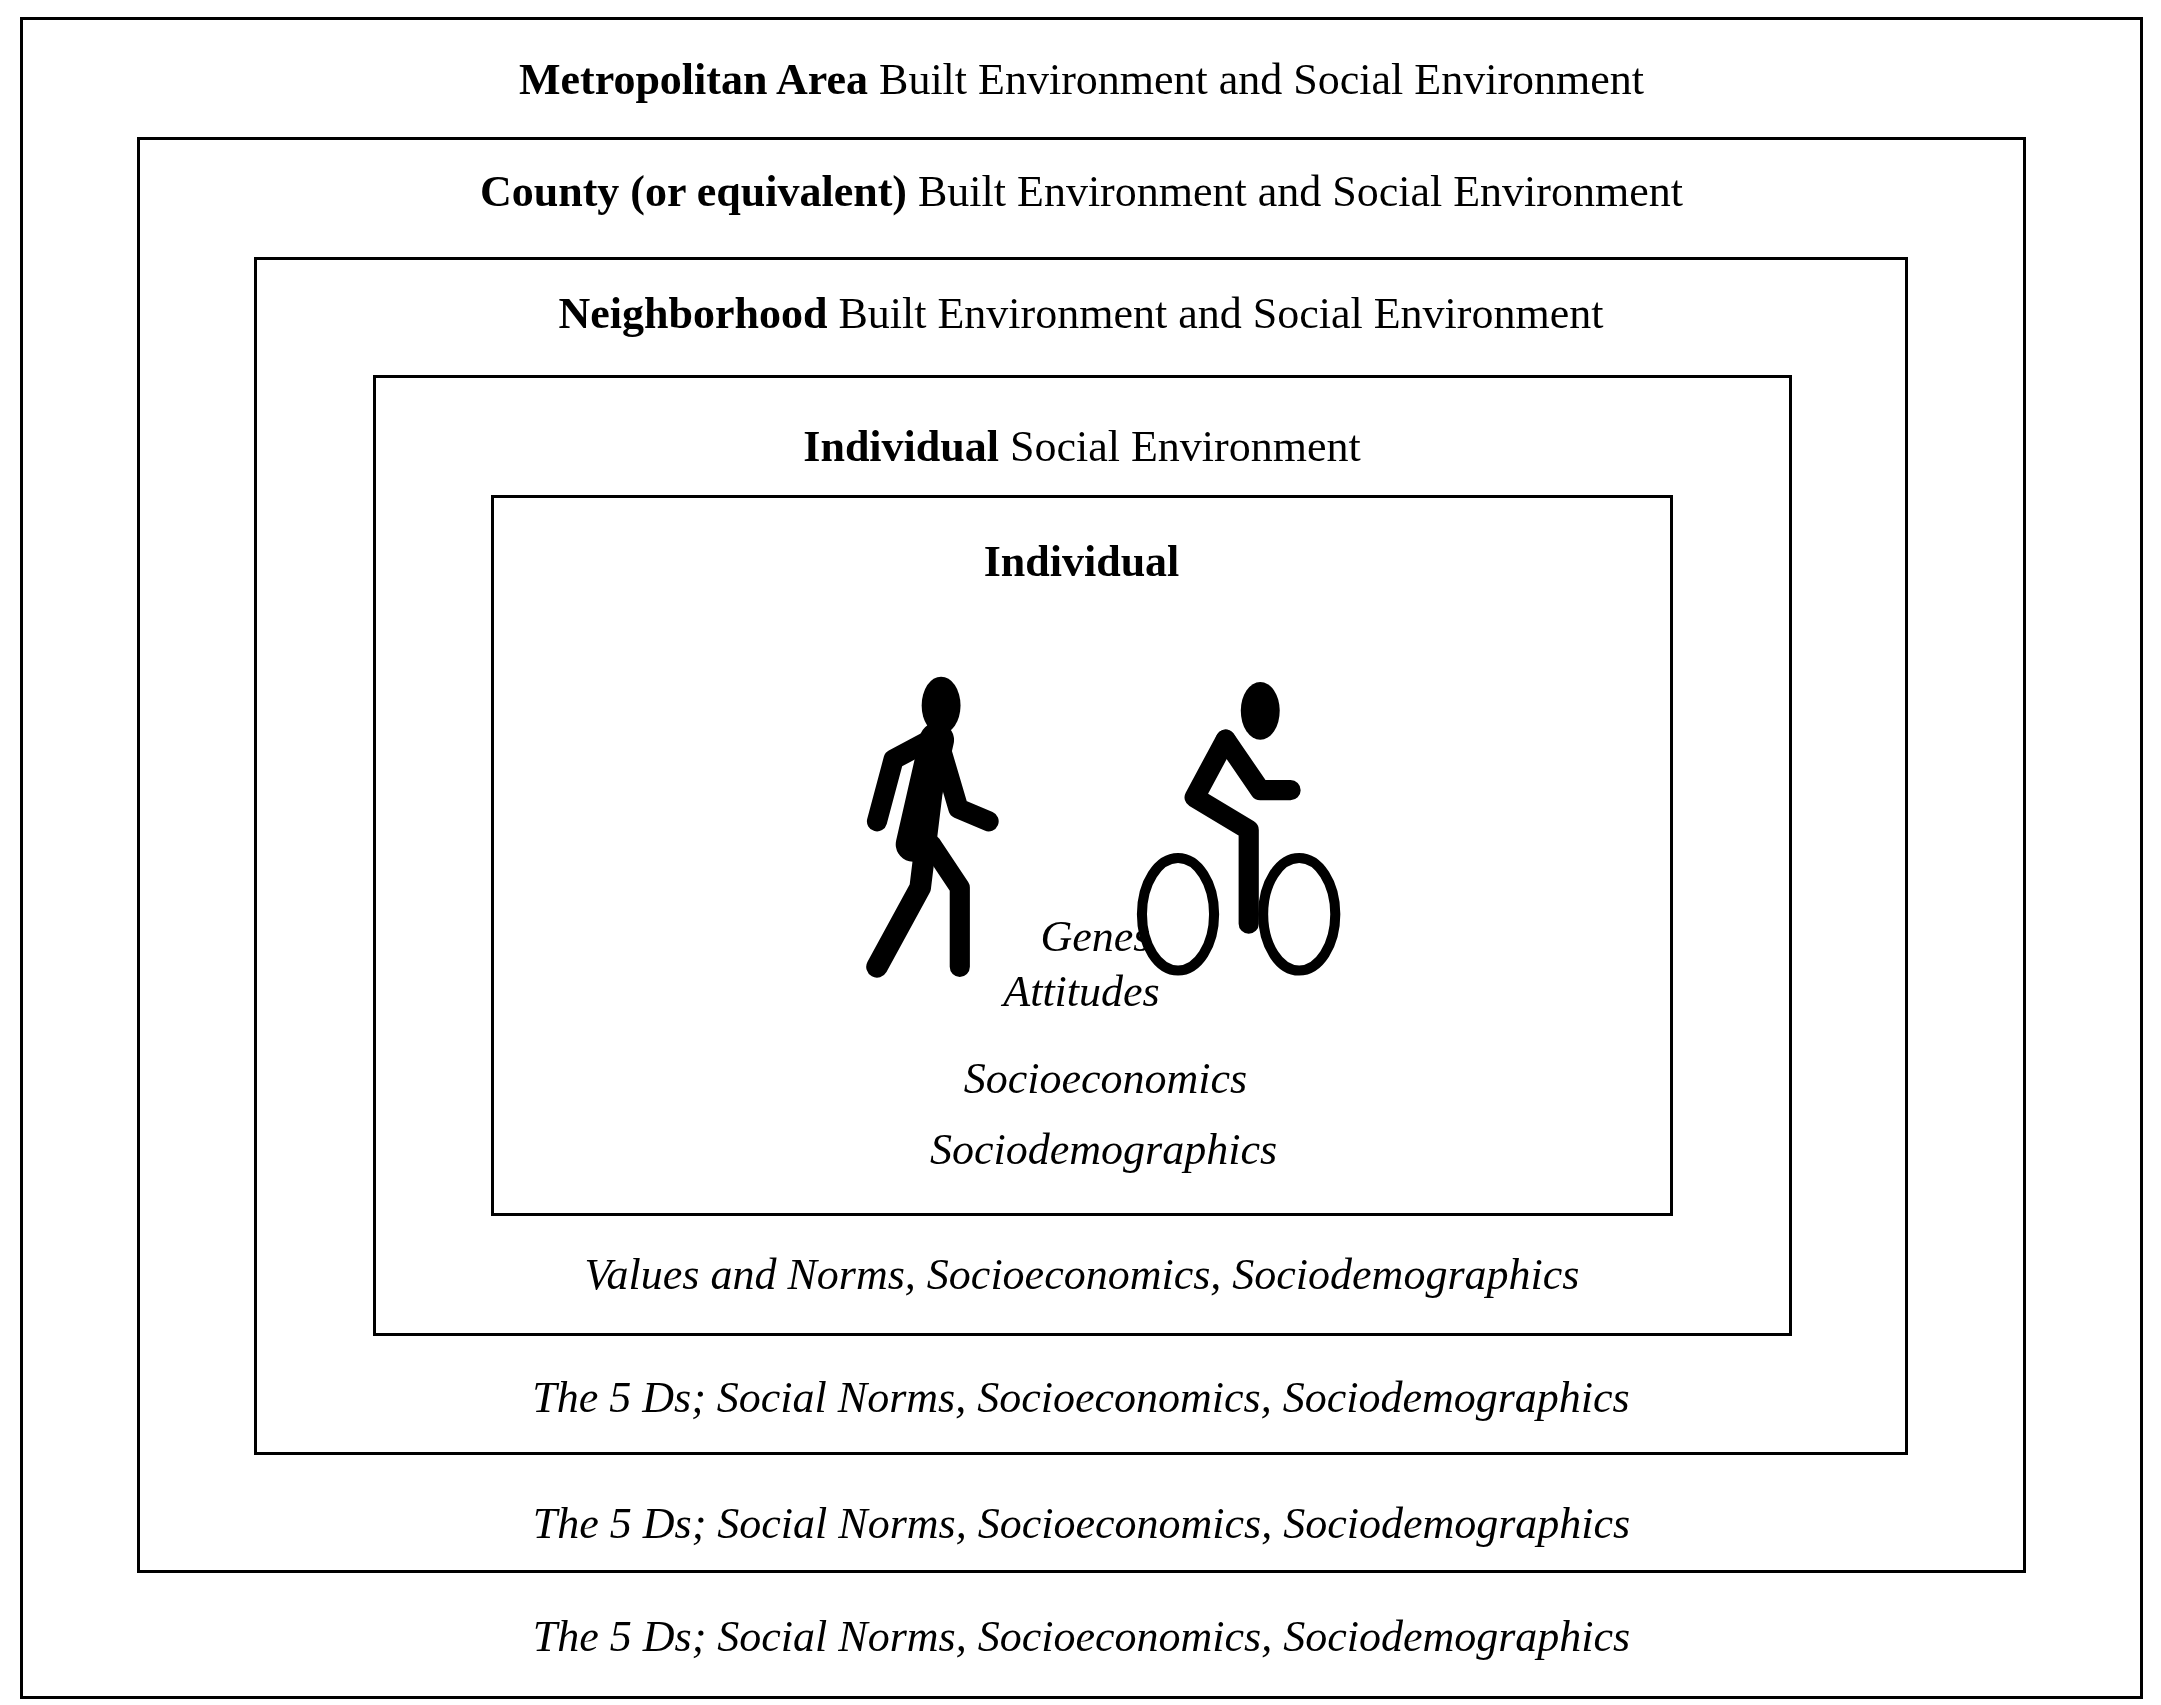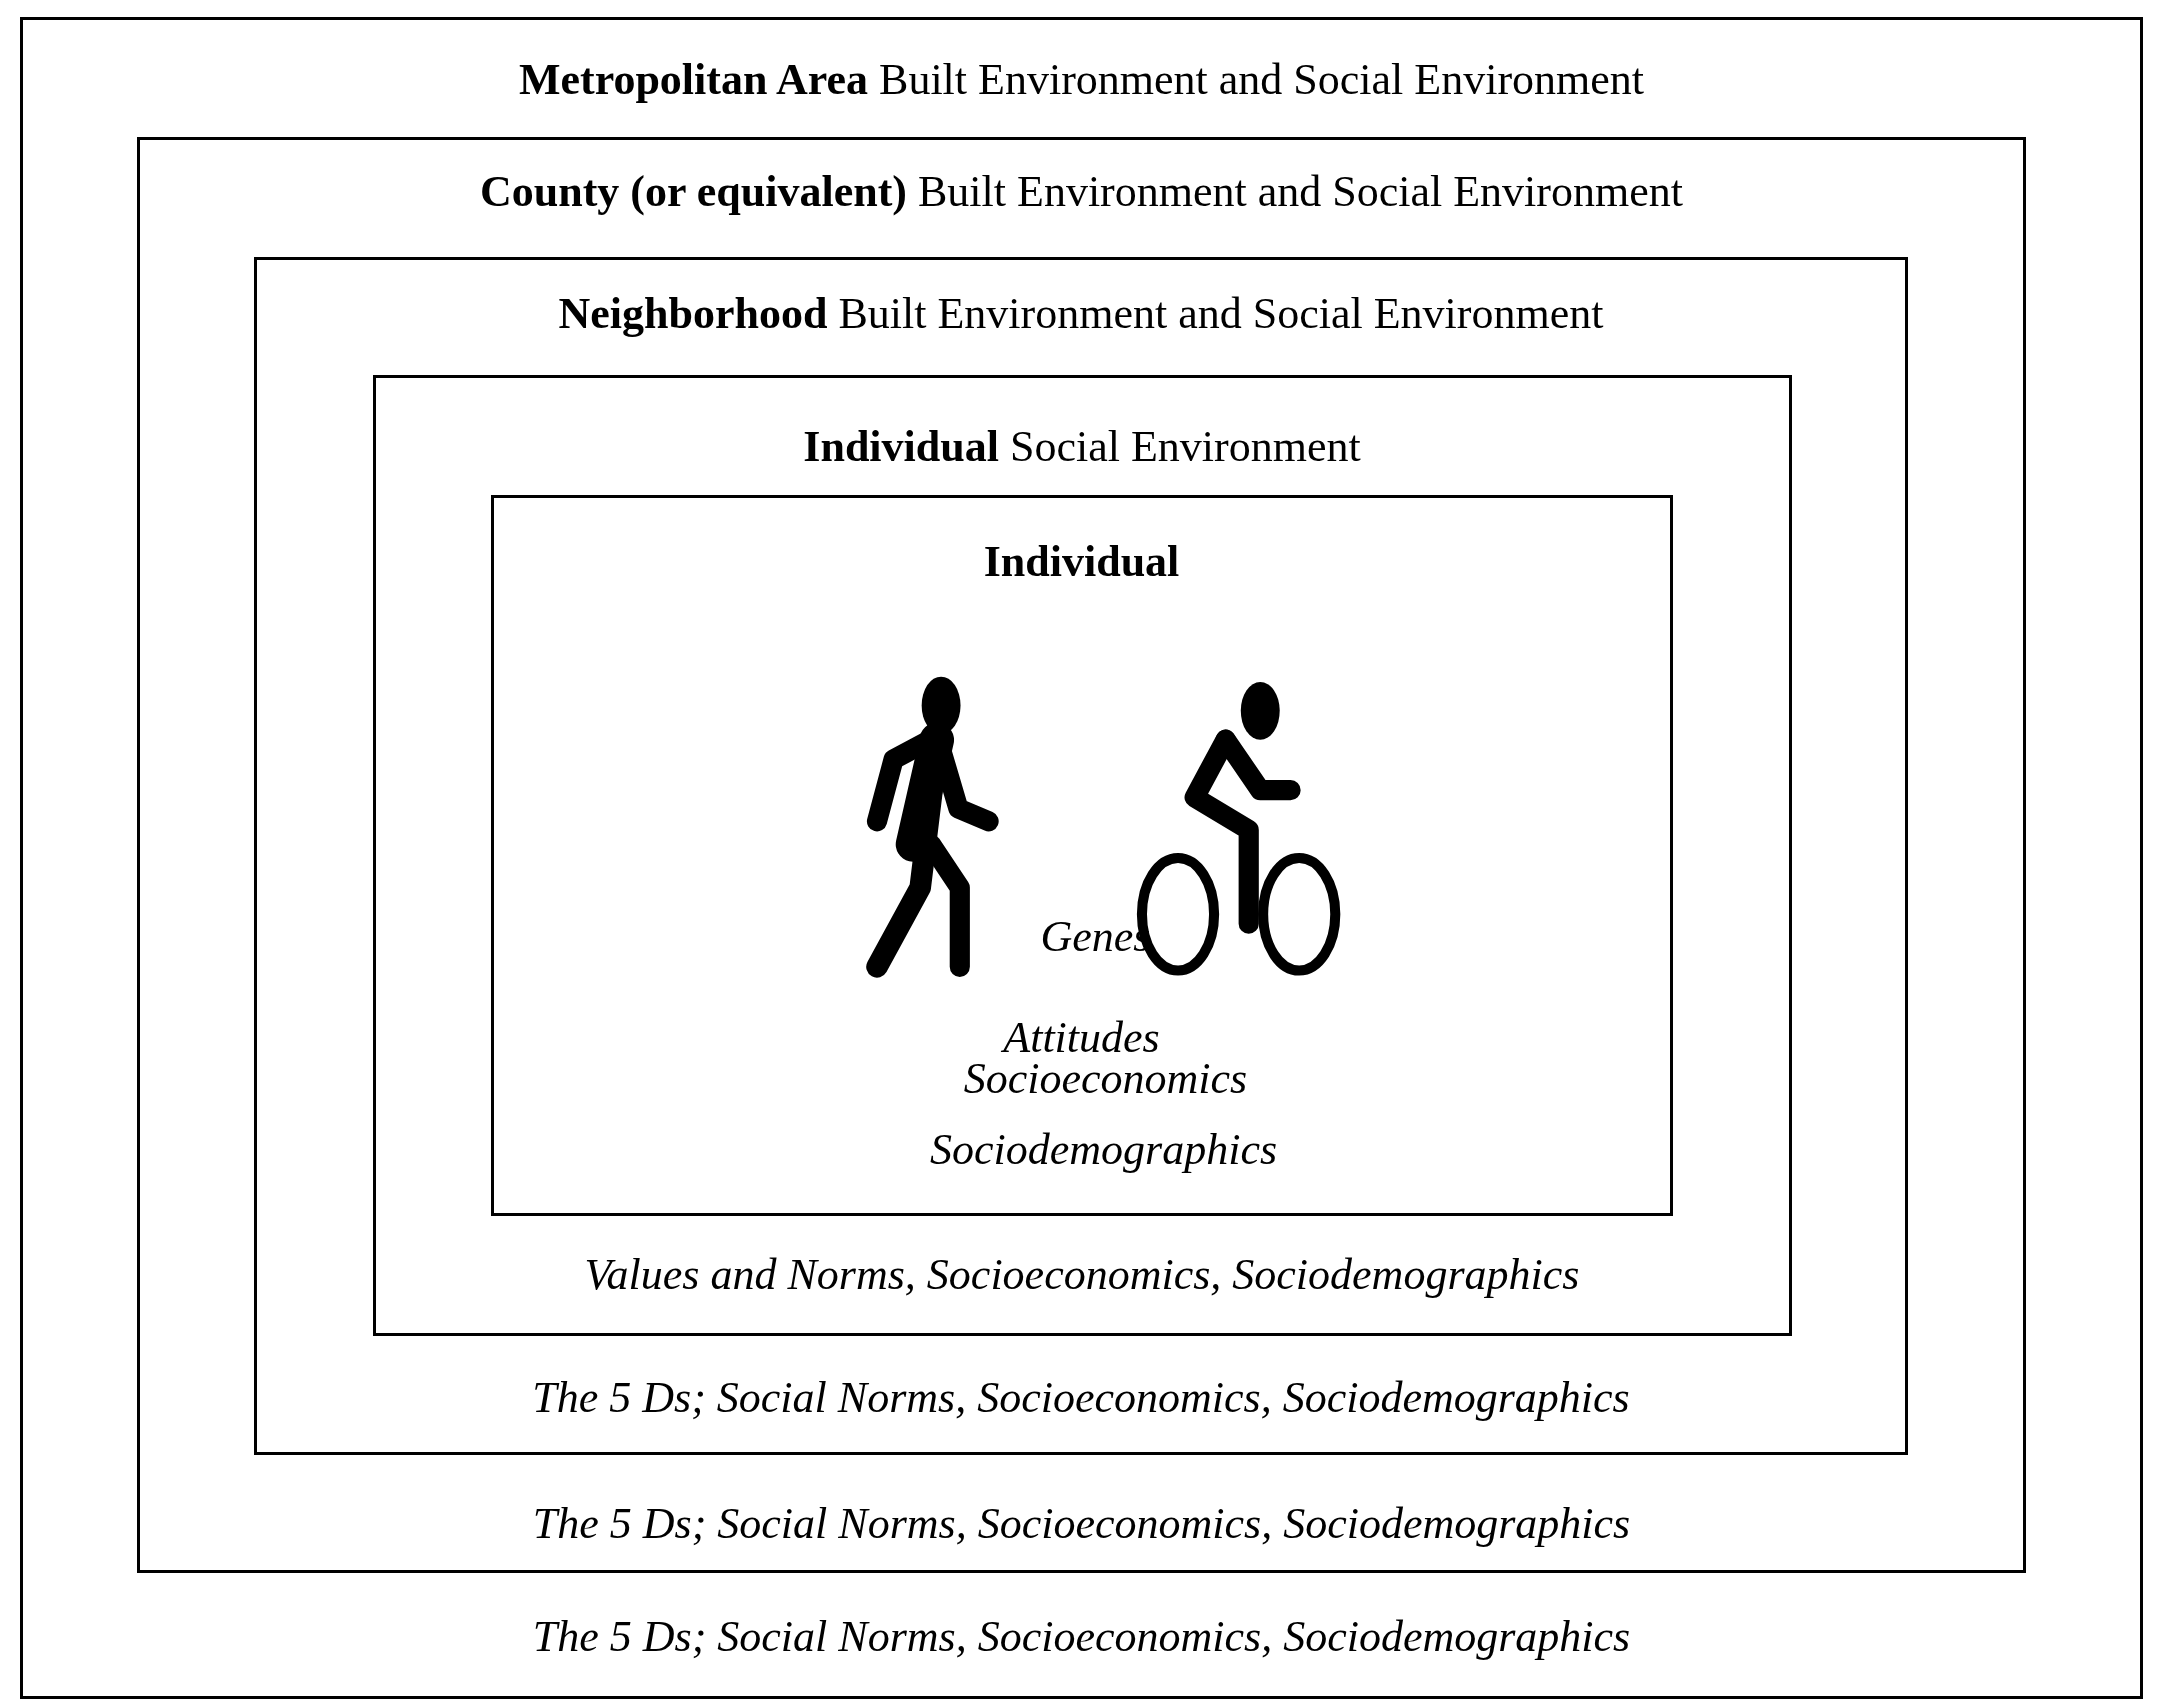--- a/index.html
+++ b/index.html
@@ -53,16 +53,16 @@
 
 <svg class="icon" style="left:1133px;top:682px;" width="217" height="303" viewBox="0 0 300 420">
   <ellipse cx="176" cy="40" rx="27" ry="40" fill="#000"></ellipse>
   <path d="M128 80 L85 160 L160 205 L160 335" stroke="#000" stroke-width="28" stroke-linecap="round" stroke-linejoin="round" fill="none"></path>
   <path d="M128 80 L176 150 L218 150" stroke="#000" stroke-width="28" stroke-linecap="round" stroke-linejoin="round" fill="none"></path>
   <ellipse cx="62" cy="322" rx="50" ry="78" fill="none" stroke="#000" stroke-width="14"></ellipse>
   <ellipse cx="230" cy="322" rx="50" ry="78" fill="none" stroke="#000" stroke-width="14"></ellipse>
 </svg>
 
 <div class="txt i" style="top:915px;left:491px;right:461px;">Genes</div>
-<div class="txt i" style="top:1016px;left:491px;right:489px;">Attitudes</div>
+<div class="txt i" style="top:970px;left:491px;right:489px;">Attitudes</div>
 <div class="txt i" style="top:1057px;left:491px;right:489px;padding-left:48px;">Socioeconomics</div>
 <div class="txt i" style="top:1128px;left:491px;right:489px;margin-left:44px;">Sociodemographics</div>
 
 
 </body></html>

